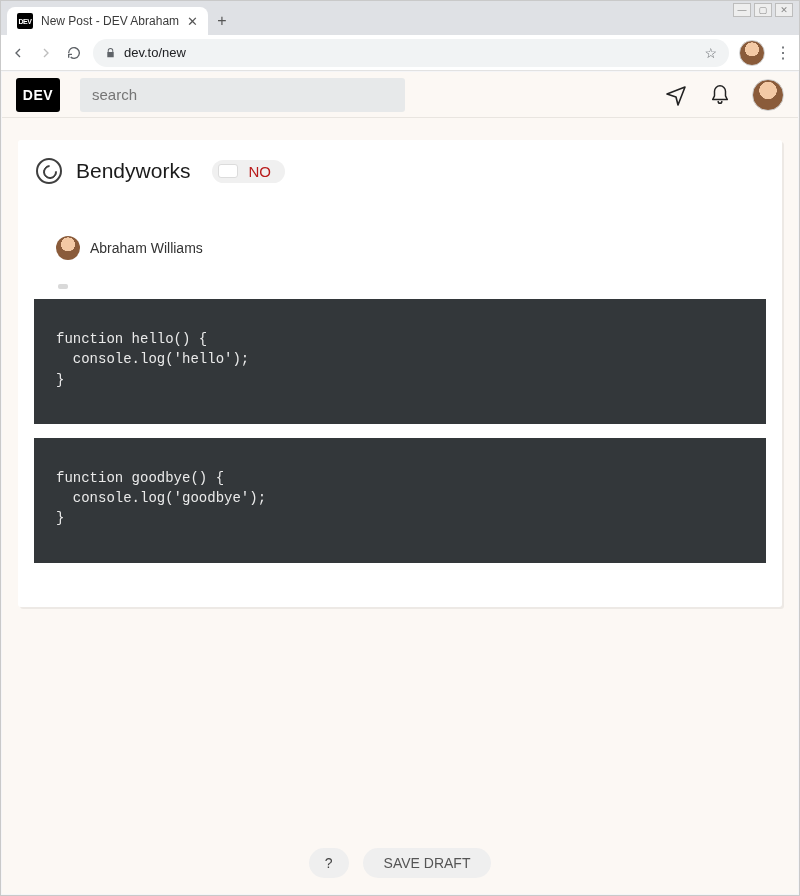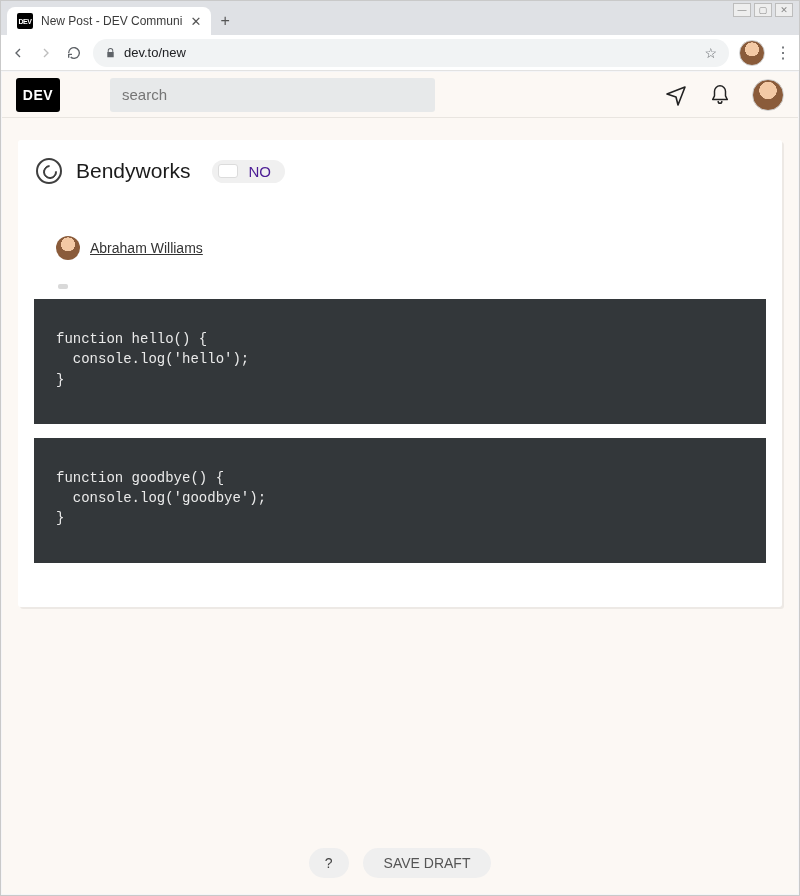--- a/index.html
+++ b/index.html
@@ -22,41 +22,41 @@
   .omnibox .lock { font-size: 11px; color: #5f6368; }
   .omnibox .star { margin-left: auto; color: #5f6368; font-size: 14px; }
   .ext-avatar, .hdr-avatar { width: 26px; height: 26px; border-radius: 50%; background: radial-gradient(circle at 50% 35%, #f3c9a5 0 35%, #8a5b3a 36% 100%); border: 1px solid #d0d0d0; }
   .kebab { font-size: 16px; color: #5f6368; width: 16px; text-align: center; }
 
   
   .page { position: absolute; top: 71px; left: 1px; right: 1px; bottom: 1px; background: #fcf8f4; display: flex; flex-direction: column; }
 
   .site-header { height: 46px; background: #fcf8f4; border-bottom: 1px solid #e9e5e0; display: flex; align-items: center; padding: 0 14px; gap: 20px; }
   .dev-logo { width: 44px; height: 34px; background: #000; color: #fff; font-weight: 800; font-size: 14px; letter-spacing: 0.5px; display: flex; align-items: center; justify-content: center; border-radius: 3px; }
-  .search-box { flex: 0 0 325px; margin-left: 30px; }
+  .search-box { flex: 0 0 325px; }
   .search-box input { width: 100%; height: 34px; border: none; background: #e7e9ea; border-radius: 3px; padding: 0 12px; font-size: 15px; color: #6b6b6b; outline: none; }
   .hdr-spacer { flex: 1; }
   .write-post { background: #72e1c6; border: 2px solid #0a504a; color: #083c37; font-weight: 700; font-size: 12px; padding: 5px 9px; border-radius: 3px; letter-spacing: 0.3px; }
   .hdr-icn { width: 24px; height: 24px; display: flex; align-items: center; justify-content: center; }
   .hdr-avatar { width: 32px; height: 32px; }
 
   
   .stage { flex: 1; overflow: auto; padding: 22px 16px 10px 16px; }
   .card { background: #fff; border-radius: 3px; box-shadow: 2px 2px 0 rgba(0,0,0,0.06); padding: 18px 0 30px 0; }
   .org-row { display: flex; align-items: center; gap: 14px; padding: 0 16px 0 18px; }
   .org-icn { width: 26px; height: 26px; border: 2.5px solid #3f3f3f; border-radius: 50%; position: relative; }
   .org-icn::after { content: ""; position: absolute; width: 10px; height: 10px; border: 2.5px solid #3f3f3f; border-radius: 50%; top: 5px; left: 5px; border-top-color: transparent; transform: rotate(40deg); }
   .org-name { font-size: 21px; font-weight: 500; color: #1b1b1b; }
   .toggle-pill { display: flex; align-items: center; gap: 10px; background: #f0f0f0; border-radius: 18px; padding: 3px 14px 3px 6px; margin-left: 8px; }
   .toggle-knob { width: 20px; height: 14px; background: #fff; border: 1px solid #dcdcdc; border-radius: 3px; }
-  .toggle-label { font-size: 15px; color: #4c1d95; font-weight: 400; }
+  .toggle-label { font-size: 15px; color: #b91c1c; font-weight: 400; }
 
   .author-row { display: flex; align-items: center; gap: 10px; padding: 52px 38px 0 38px; }
   .author-avatar { width: 24px; height: 24px; border-radius: 50%; background: radial-gradient(circle at 50% 35%, #f3c9a5 0 35%, #8a5b3a 36% 100%); }
-  .author-name { font-size: 14px; color: #333; text-decoration: underline; }
+  .author-name { font-size: 14px; color: #333; }
 
   .tag-rule { width: 10px; height: 5px; background: #d9d9d9; margin: 24px 0 10px 40px; border-radius: 2px; }
 
   .code-block { background: #33373a; color: #eaeaea; font-family: "SFMono-Regular", Consolas, "Liberation Mono", Menlo, monospace; font-size: 14px; line-height: 1.45; padding: 30px 22px 34px 22px; margin: 8px 16px 14px 16px; white-space: pre; }
 
   
   .footer-bar { position: absolute; bottom: 16px; left: 0; right: 0; display: flex; justify-content: center; gap: 14px; }
   .btn { height: 30px; border-radius: 18px; padding: 0 20px; font-size: 14px; font-weight: 500; display: flex; align-items: center; border: 1px solid transparent; cursor: pointer; }
   .btn-help { background: #efefef; color: #444; width: 40px; padding: 0; justify-content: center; }
   .btn-preview { background: #c7ece2; border: 2px solid #4cc3a8; color: #2e5a52; padding: 0 22px; font-weight: 500; }
@@ -72,21 +72,21 @@
 
   <div class="window-controls">
     <div class="win-ctl">—</div>
     <div class="win-ctl">▢</div>
     <div class="win-ctl">✕</div>
   </div>
 
   <div class="tab-strip">
     <div class="tab">
       <span class="favicon">DEV</span>
-      <span class="title">New Post - DEV Communi</span>
+      <span class="title">New Post - DEV Abraham</span>
       <span class="close">✕</span>
     </div>
     <div class="new-tab">+</div>
   </div>
 
   <div class="addr-bar">
     <div class="nav-icn">
       <svg width="16" height="16" viewBox="0 0 24 24" fill="none" stroke="#5f6368" stroke-width="2">
           <path d="M15 18l-6-6 6-6"></path>
         </svg>

